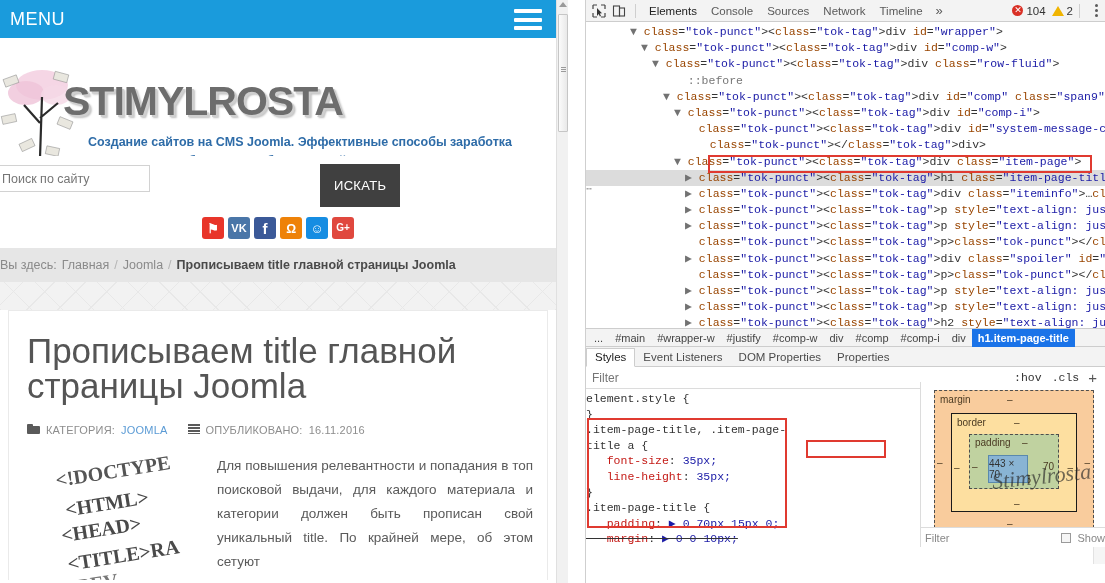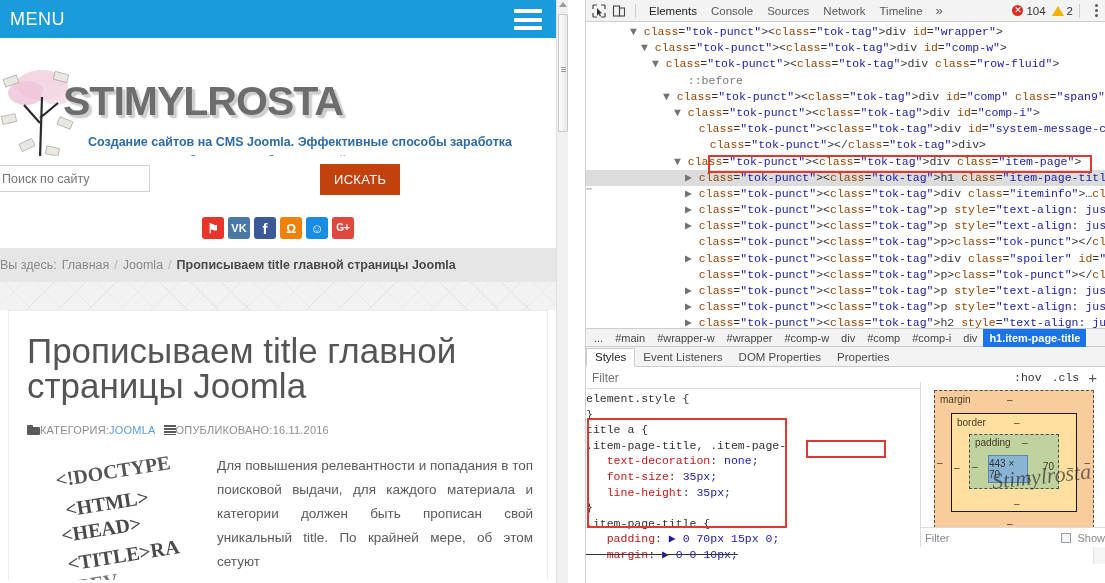--- a/index.html
+++ b/index.html
@@ -55,22 +55,22 @@
   
   .search-row { position: relative; height: 52px; background: #fff; }
   .search-input {
     position: absolute; left: -5px; top: 9px; width: 155px; height: 27px;
     border: 1px solid #d2d2d2; background:#fff;
     font-size: 12.5px; color: #666; padding: 0 6px;
     font-family: "Liberation Sans", sans-serif; outline:none;
   }
   .search-btn {
     position:absolute; left: 320px; top: 8px;
-    background: #c2410c; color:#fff; border:none;
-    font-size: 13px; padding: 8px 14px; letter-spacing:.3px;
+    background: #404040; color:#fff; border:none;
+    font-size: 13px; padding: 14px 14px; letter-spacing:.3px;
     font-family: "Liberation Sans", sans-serif; cursor:pointer;
   }
 
   
   .social-row { height: 40px; display:flex; justify-content:center; align-items:center; gap:4px; background:#fff; }
   .soc {
     width: 22px; height: 22px; border-radius: 3px;
     display:flex; align-items:center; justify-content:center;
     color:#fff; font-size: 13px; font-weight:bold; line-height:1;
   }
@@ -98,21 +98,21 @@
   .article-card {
     position: relative; margin: 0 8px; background:#fff;
     border:1px solid #eaeaea; border-bottom:none;
     height: 270px; overflow:hidden;
   }
   .article-title {
     font-size: 35px; line-height: 35px; color: #555555;
     padding: 22px 70px 15px 18px; margin:0; font-weight: normal;
   }
   .iteminfo {
-    display:flex; align-items:center; 
+    display:flex; align-items:flex-start; gap:6px;
     padding: 6px 0 0 18px; font-size: 11px; color:#8d8d8d; letter-spacing:.2px;
   }
   .iteminfo .ii-link { color:#5b9bd5; }
   .ico-folder { width:13px; height:10px; position:relative; display:inline-block; }
   .ico-folder:before {
     content:""; position:absolute; left:0; top:2px; width:13px; height:8px;
     background:#5a5a5a; border-radius:1px;
   }
   .ico-folder:after {
     content:""; position:absolute; left:0; top:0; width:6px; height:3px;
@@ -447,21 +447,21 @@
         <div class="dom-line"><span style="display:inline-block;width:99px"></span><span class="arrow">  </span><span <span="" class="tok-attr">class</span>=<span class="tok-val">"tok-punct"</span>&gt;&lt;<span <span="" class="tok-attr">class</span>=<span class="tok-val">"tok-tag"</span>&gt;p&gt;<span <span="" class="tok-attr">class</span>=<span class="tok-val">"tok-punct"</span>&gt;&lt;/<span <span="" class="tok-attr">class</span>=&gt;p&gt;</div>
         <div class="dom-line"><span style="display:inline-block;width:99px"></span><span class="arrow">▶ </span><span <span="" class="tok-attr">class</span>=<span class="tok-val">"tok-punct"</span>&gt;&lt;<span <span="" class="tok-attr">class</span>=<span class="tok-val">"tok-tag"</span>&gt;p <span class="tok-attr">style</span>=<span class="tok-val">"text-align: justify;"</span>&gt;…=&gt;&lt;/=&gt;p&gt;</div>
         <div class="dom-line"><span style="display:inline-block;width:99px"></span><span class="arrow">▶ </span><span <span="" class="tok-attr">class</span>=<span class="tok-val">"tok-punct"</span>&gt;&lt;<span <span="" class="tok-attr">class</span>=<span class="tok-val">"tok-tag"</span>&gt;p <span class="tok-attr">style</span>=<span class="tok-val">"text-align: justify;"</span>&gt;…=&gt;&lt;/=&gt;p&gt;</div>
         <div class="dom-line"><span style="display:inline-block;width:99px"></span><span class="arrow">▶ </span><span <span="" class="tok-attr">class</span>=<span class="tok-val">"tok-punct"</span>&gt;&lt;<span <span="" class="tok-attr">class</span>=<span class="tok-val">"tok-tag"</span>&gt;h2 <span class="tok-attr">style</span>=<span class="tok-val">"text-align: justify;"</span>&gt;…=&gt;&lt;/=&gt;h2&gt;</div>
       </div>
 
     <div class="dt-crumbs" id="dt-crumbs">
         <span class="crumb">...</span>
         <span class="crumb">#main</span>
         <span class="crumb">#wrapper-w</span>
-        <span class="crumb">#wrapper</span>
+        <span class="crumb">#justify</span>
         <span class="crumb">#comp-w</span>
         <span class="crumb">div</span>
         <span class="crumb">#comp</span>
         <span class="crumb">#comp-i</span>
         <span class="crumb">div</span>
         <span class="crumb active">h1.item-page-title</span>
       </div>
 
     <div class="st-tabs">
       <span class="st-tab active">Styles</span>
@@ -477,23 +477,22 @@
       <span class="st-plus">+</span>
     </div>
 
     <div class="st-body" id="st-body">
       <div class="st-scroll">
         <span class="arrow-up"></span>
         <span class="thumb"></span>
       </div>
     <div class="css-line"><span class="css-sel">element.style {</span></div>
         <div class="css-line">}</div>
+        <div class="css-line"><span class="css-sel">.item-page-title, .item-page-</span><span class="css-link">styles.css:1</span></div>
         <div class="css-line"><span class="css-sel">title a {</span></div>
-        <div class="css-line"><span class="css-sel">.item-page-title, .item-page-</span><span class="css-link">styles.css:1</span></div>
-        <div class="css-line">   <span class="css-prop">text-decoration</span>: <span class="css-val">none;</span></div>
         <div class="css-line">   <span class="css-prop">font-size</span>: <span class="css-val">35px;</span></div>
         <div class="css-line">   <span class="css-prop">line-height</span>: <span class="css-val">35px;</span></div>
         <div class="css-line">}</div>
         <div class="css-line"><span class="css-sel">.item-page-title {</span><span class="css-link">styles.css:1</span></div>
         <div class="css-line">   <span class="css-prop">padding</span>: <span class="css-val">▶ 0 70px 15px 0;</span></div>
         <div class="css-line css-strike">   <span class="css-prop">margin</span>: <span class="css-val">▶ 0 0 10px;</span></div>
       </div>
 
     <div class="sel-box" style="left:122px; top:155px; width:384px; height:18px;"></div>
     <div class="sel-box" style="left:1px; top:418px; width:200px; height:110px;"></div>

